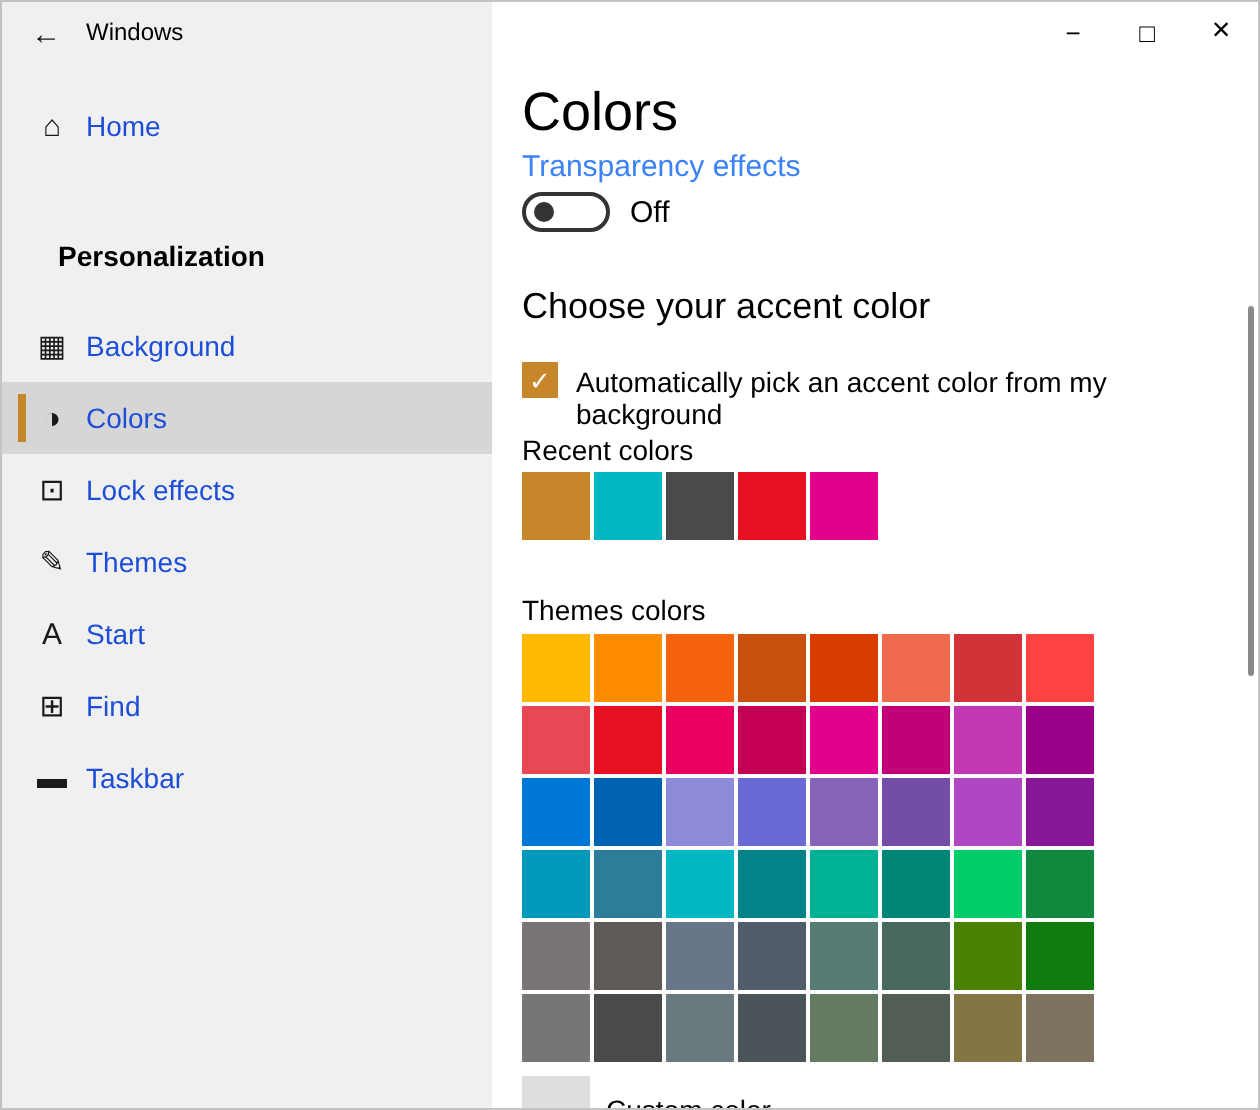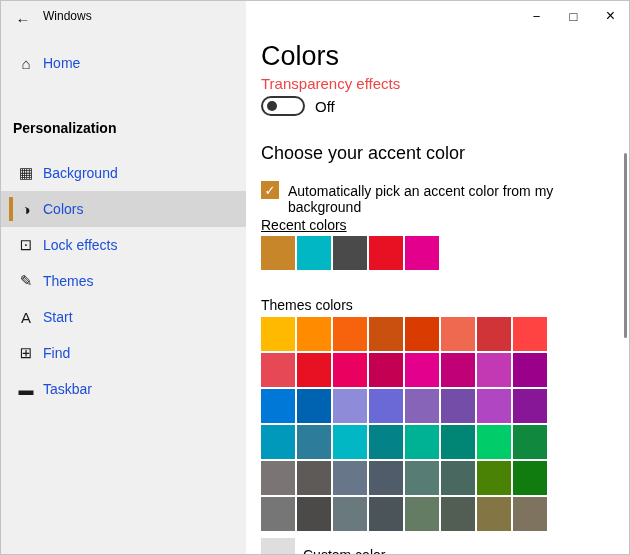--- a/index.html
+++ b/index.html
@@ -17,38 +17,38 @@
   .nav-label { margin-left:8px; font-size:14px; color:#1d4ed8; }
   .nav-home { top:44px; }
   .nav-0 { top:154px; } .nav-1 { top:190px; } .nav-2 { top:226px; }
   .nav-3 { top:262px; } .nav-4 { top:298px; } .nav-5 { top:334px; } .nav-6 { top:370px; }
   .search-wrap { position:absolute; left:12px; top:80px; width:220px; height:26px; }
   .search-wrap input { width:100%; height:100%; border:1px solid #8a8a8a; background:#fff; padding:0 26px 0 8px; font-size:13px; color:#222; outline:none; }
   .search-wrap input::placeholder { color:#666; }
   .search-icon { position:absolute; right:6px; top:6px; width:14px; height:14px; cursor:pointer; }
   .search-icon::before { content:""; position:absolute; left:4px; top:0; width:8px; height:8px; border:1.2px solid #555; border-radius:50%; }
   .search-icon::after { content:""; position:absolute; left:0; top:12px; width:6px; height:1.4px; background:#555; transform:rotate(-45deg); transform-origin:right center; }
-  .section-header { position:absolute; left:12px; top:119px; font-size:14px; font-weight:700; color:#000;text-align:center; }
+  .section-header { position:absolute; left:28px; top:119px; font-size:14px; font-weight:700; color:#000;text-align:center; }
 
   
   .controls { position:absolute; top:0; right:0; display:flex; height:30px; }
   .ctrl-btn { width:37px; height:30px; background:none; border:none; font-size:13px; color:#000; display:flex; align-items:center; justify-content:center; cursor:pointer; }
   .ctrl-close { font-size:16px; }
 
   
   .page-title { position:absolute; left:260px; top:40px; font-size:27px; font-weight:400; color:#000; }
-  .transparency-label { position:absolute; left:260px; top:74px; font-size:15px; color:#ef4444; }
+  .transparency-label { position:absolute; left:260px; top:74px; font-size:15px; color:#3b82f6; }
   .toggle { position:absolute; left:260px; top:95px; width:44px; height:20px; border:2px solid #333; border-radius:10px; cursor:pointer; background:#fff; }
   .toggle-knob { position:absolute; left:4px; top:3px; width:10px; height:10px; border-radius:50%; background:#333; }
   .toggle-state { position:absolute; left:314px; top:97px; font-size:15px; color:#000; }
   .accent-heading { position:absolute; left:260px; top:142px; font-size:18px; font-weight:400; color:#000; }
   .checkbox { position:absolute; left:260px; top:180px; width:18px; height:18px; display:flex; align-items:center; justify-content:center; cursor:pointer; background:#c8862b; }
   .checkbox .check { color:#fff; font-size:13px; font-weight:700; line-height:1; }
   .checkbox-label { position:absolute; left:287px; top:182px; font-size:14px; color:#000; }
-  .recent-label { position:absolute; left:260px; top:216px; font-size:14px; color:#000;text-decoration:underline; }
+  .recent-label { position:absolute; left:260px; top:216px; font-size:14px; color:#000; }
   .recent-row { position:absolute; left:260px; top:235px; display:flex; gap:2px; }
   .swatch { width:34px; height:34px; cursor:pointer; }
   .windows-label { position:absolute; left:260px; top:296px; font-size:14px; color:#000; }
   .windows-grid { position:absolute; left:260px; top:316px; display:grid; grid-template-columns:repeat(8,34px); gap:2px; }
   .custom-row { position:absolute; left:260px; top:537px; display:flex; align-items:center; gap:8px; }
   .custom-swatch { width:34px; height:34px; background:#dedede; cursor:pointer; }
   .custom-label { font-size:14px; color:#000; }
   .scroll-thumb { position:absolute; right:2px; top:152px; width:3px; height:185px; background:#8a8a8a; border-radius:2px; cursor:pointer; }
 </style>
 </head>

